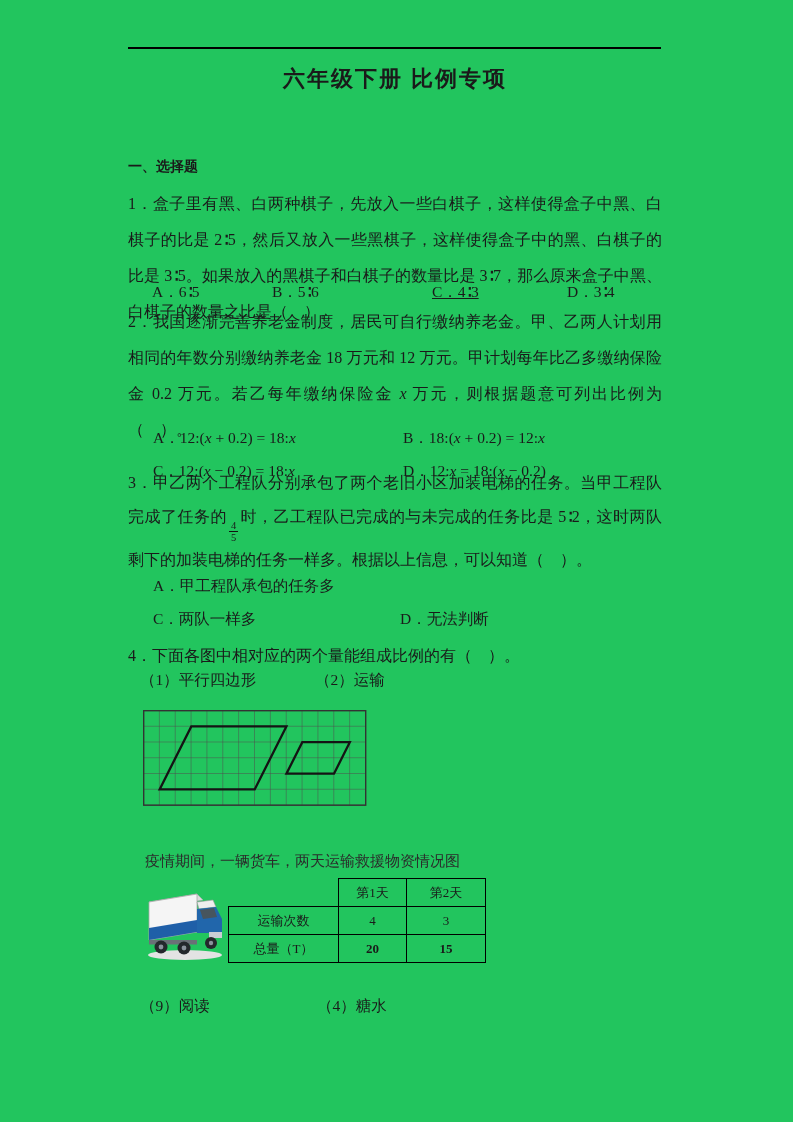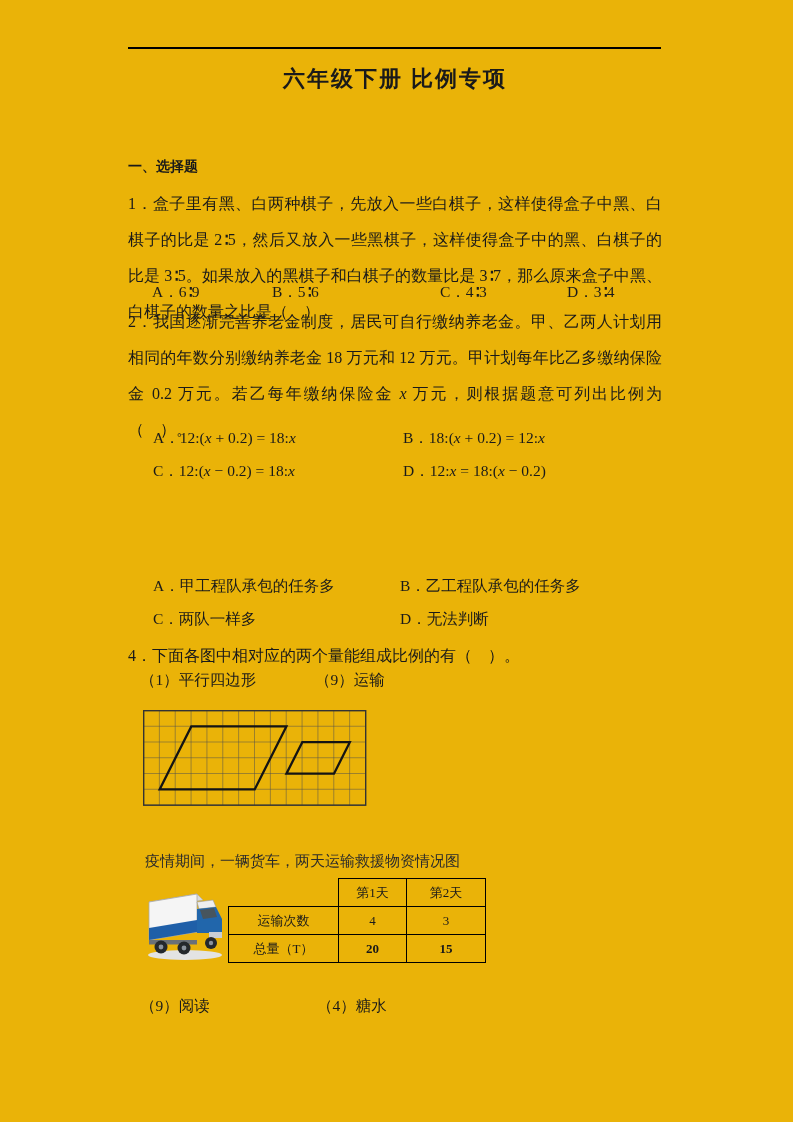--- a/index.html
+++ b/index.html
@@ -1,18 +1,18 @@
 <!DOCTYPE html>
 <html><head>
 <meta charset="utf-8">
 <style>
   * { margin:0; padding:0; box-sizing:border-box; }
   html,body { width:793px; height:1122px; background:#ffffff; overflow:hidden;
     font-family:"Liberation Serif","DejaVu Serif",serif; color:#1a1a1a; }
-  .page { position:relative; width:793px; height:1122px; background:#eab308; }
+  .page { position:relative; width:793px; height:1122px; background:#22c55e; }
   .content { position:absolute; left:128px; width:534px; }
 
   .top-rule { position:absolute; left:128px; top:47px; width:533px; height:2px; background:#000; }
 
   .title { top:64px; text-align:center; font-size:22px; font-weight:bold; letter-spacing:2px;
     font-family:"Liberation Sans","DejaVu Sans",sans-serif; }
 
   .info-row { top:102px; padding-left:36px; font-size:14.5px; color:#4a4a4a; white-space:nowrap; }
   .info-row .pair { display:inline-block; margin-right:7px; }
   .blank { display:inline-block; width:71px; height:15px; border-bottom:1.5px solid #999; vertical-align:-2px; }
@@ -22,21 +22,21 @@
   .qtext { text-align:justify; font-size:16px; line-height:36px; }
   .q1 { top:186px; }
   .q2 { top:304px; }
   .q3 { top:466px; line-height:34px; }
   .q4 { top:638px; }
 
   .opt-row { position:absolute; left:128px; width:534px; height:22px; font-size:15.5px; }
   .opt-row span { position:absolute; white-space:nowrap; }
   .q1-opts { top:282px; }
   .q1-opts .o0 { left:24px; } .q1-opts .o1 { left:144px; }
-  .q1-opts .o2 { left:312px; } .q1-opts .o3 { left:439px; }
+  .q1-opts .o2 { left:304px;text-decoration:underline; } .q1-opts .o3 { left:439px; }
 
   .opt-grid { position:absolute; left:128px; width:534px; font-size:15.5px; }
   .opt-grid .row { position:relative; height:33px; }
   .opt-grid .left { position:absolute; left:25px; white-space:nowrap; }
   .opt-grid .right { position:absolute; left:275px; white-space:nowrap; }
   .q2-opts { top:428px; }
   .q3-opts { top:576px; }
   .q3-opts .right { left:272px; }
 
   .math i { font-style:italic; }
@@ -72,53 +72,58 @@
 
   <div class="top-rule"></div>
 
   <div class="content title">六年级下册 比例专项</div>
 
 
   <div class="content section-heading">一、选择题</div>
 
   <p class="content qtext q1">1．盒子里有黑、白两种棋子，先放入一些白棋子，这样使得盒子中黑、白棋子的比是 2∶5，然后又放入一些黑棋子，这样使得盒子中的黑、白棋子的比是 3∶5。如果放入的黑棋子和白棋子的数量比是 3∶7，那么原来盒子中黑、白棋子的数量之比是（　）。</p>
   <div class="opt-row q1-opts">
-    <span class="o0">A．6∶9</span>
+    <span class="o0">A．6∶5</span>
     <span class="o1">B．5∶6</span>
     <span class="o2">C．4∶3</span>
     <span class="o3">D．3∶4</span>
   </div>
 
   <p class="content qtext q2">2．我国逐渐完善养老金制度，居民可自行缴纳养老金。甲、乙两人计划用相同的年数分别缴纳养老金 18 万元和 12 万元。甲计划每年比乙多缴纳保险金 0.2 万元。若乙每年缴纳保险金 <i>x</i> 万元，则根据题意可列出比例为（　）。</p>
   <div class="opt-grid q2-opts">
     <div class="row">
       <span class="left"><span>A．</span><span class="math">12:(<i>x</i> + 0.2) = 18:<i>x</i></span></span>
       <span class="right"><span>B．</span><span class="math">18:(<i>x</i> + 0.2) = 12:<i>x</i></span></span>
     </div>
     <div class="row">
       <span class="left"><span>C．</span><span class="math">12:(<i>x</i> − 0.2) = 18:<i>x</i></span></span>
       <span class="right"><span>D．</span><span class="math">12:<i>x</i> = 18:(<i>x</i> − 0.2)</span></span>
     </div>
   </div>
 
+  <p class="content qtext q3">
+    <span>3．甲乙两个工程队分别承包了两个老旧小区加装电梯的任务。当甲工程队完成了任务的</span><span class="frac">
+        <span class="num">4</span>
+        <span class="den">5</span>
+      </span><span>时，乙工程队已完成的与未完成的任务比是 5∶2，这时两队剩下的加装电梯的任务一样多。根据以上信息，可以知道（　）。</span>
+  </p>
   <div class="opt-grid q3-opts">
     <div class="row">
       <span class="left">A．甲工程队承包的任务多</span>
-      <span class="right">B．乙工程队承包的任务多</span>
     </div>
     <div class="row">
       <span class="left">C．两队一样多</span>
       <span class="right">D．无法判断</span>
     </div>
   </div>
 
   <p class="content qtext q4">4．下面各图中相对应的两个量能组成比例的有（　）。</p>
   <div class="sub-line q4-subs">
     <span class="s0">（1）平行四边形</span>
-    <span class="s1">（9）运输</span>
+    <span class="s1">（2）运输</span>
   </div>
 
   <svg class="grid-fig" width="224" height="97" viewBox="0 0 224 97">
     <defs>
       <pattern id="gridcell" width="15.857" height="15.75" patternUnits="userSpaceOnUse">
         <path d="M 15.857 0 L 0 0 0 15.75" fill="none" stroke="#4d4d4d" stroke-width="1"></path>
       </pattern>
     </defs>
     <rect x="0.7" y="0.7" width="222" height="94.5" fill="url(#gridcell)" stroke="#333" stroke-width="1.4"></rect>
     <polygon points="16.6,79.4 48.3,16.4 143.4,16.4 111.7,79.4" fill="none" stroke="#141414" stroke-width="2.3"></polygon>

